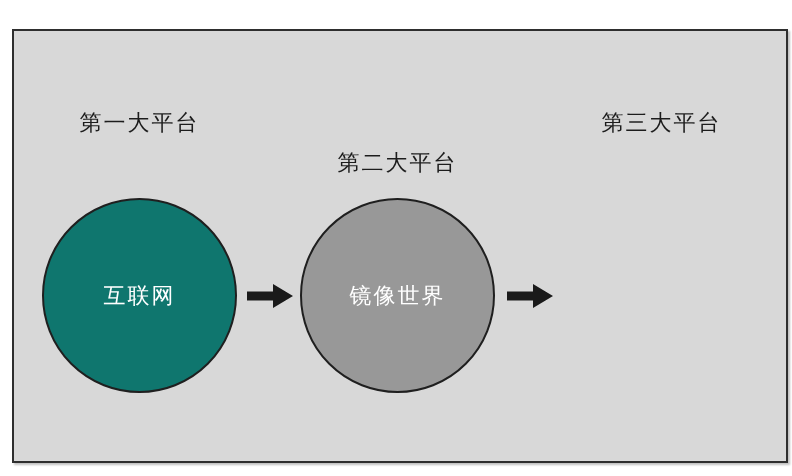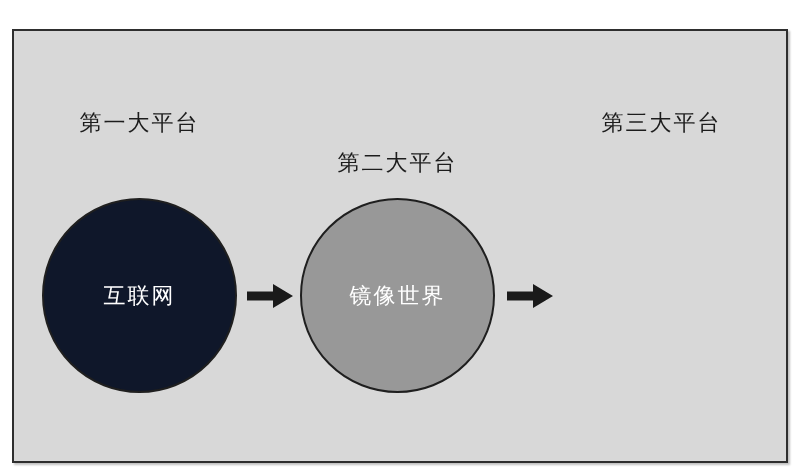--- a/index.html
+++ b/index.html
@@ -74,21 +74,21 @@
 </head>
 <body>
 
 <div class="page">
   <div class="frame">
 
     <div class="stage-label l1">第一大平台</div>
     <div class="stage-label l2">第二大平台</div>
     <div class="stage-label l3">第三大平台</div>
 
-    <div class="circle c1" style="background: #0f172a;">
+    <div class="circle c1" style="background: #0f766e;">
       <span class="circle-text">互联网</span>
     </div>
 
     <div class="arrow a1">
       <svg viewBox="0 0 46 24" xmlns="http://www.w3.org/2000/svg">
         <polygon points="0,7.5 26,7.5 26,0 46,12 26,24 26,16.5 0,16.5" fill="#1a1a1a"></polygon>
       </svg>
     </div>
 
     <div class="circle c2" style="background: rgb(152, 152, 152);">

